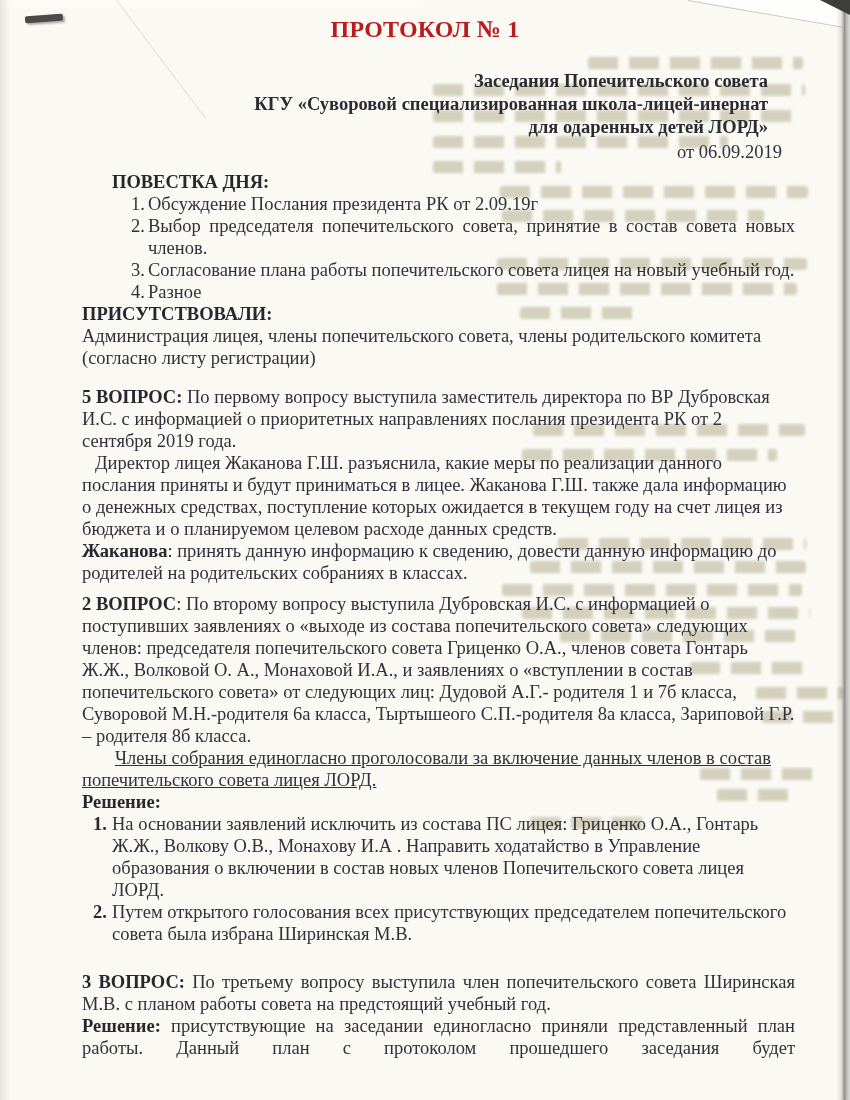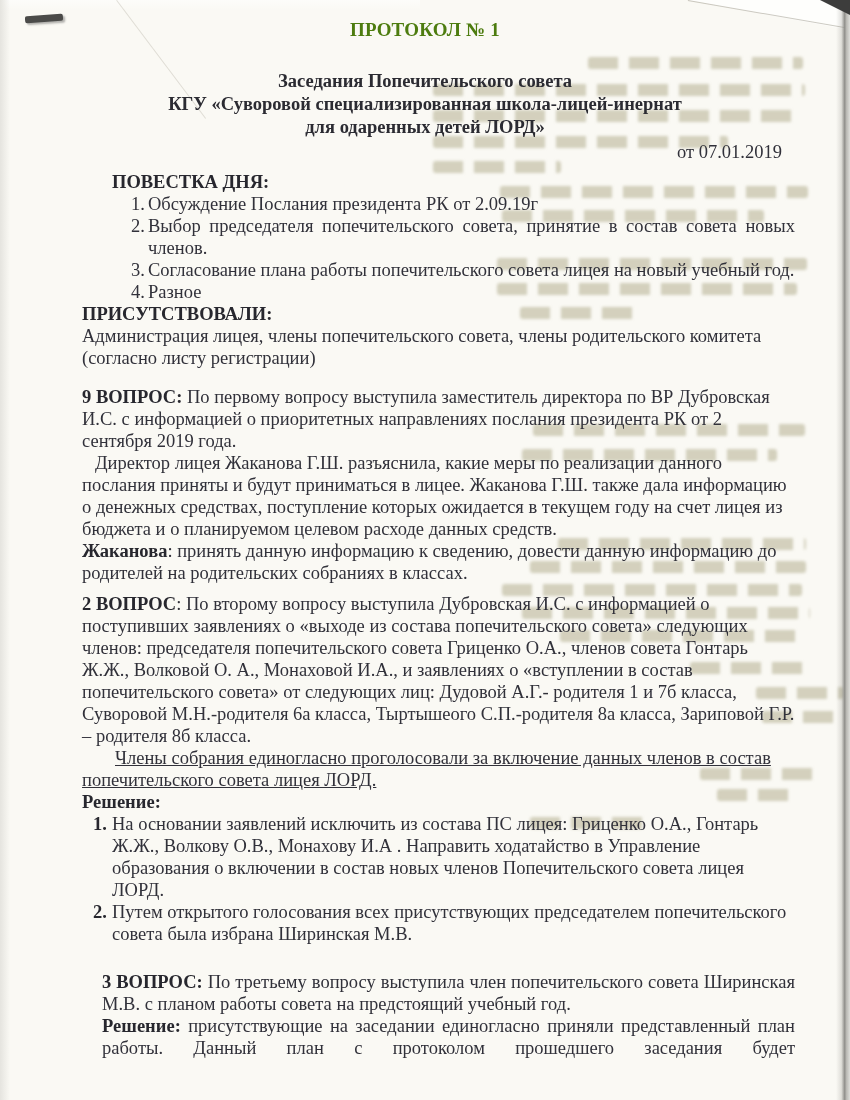--- a/index.html
+++ b/index.html
@@ -28,31 +28,31 @@
     background:#4b4b49; border-radius:2px; transform:rotate(-4deg);
     box-shadow:2px 2px 2px rgba(90,90,88,.45); }
   
   .ghost { position:absolute; height:12px; z-index:1; border-radius:3px;
     background:repeating-linear-gradient(90deg, rgba(148,142,98,.38) 0 30px, rgba(148,142,98,0) 30px 41px);
     filter:blur(1.4px); }
   
   .content { position:absolute; left:82px; top:0; width:713px; z-index:2;
     font-size:18.5px; line-height:22px; padding-top:17px; }
   .centered { text-align:center; padding-right:27px; }
-  .title { font-size:19px; line-height:25px; font-weight:bold; letter-spacing:.2px; color:#4d7c0f; }
-  .org { margin-top:28px; font-weight:bold; line-height:23px; color:#2b2b32; }
+  .title { font-size:24px; line-height:25px; font-weight:bold; letter-spacing:.2px; color:#b91c1c; }
+  .org { margin-top:28px; font-weight:bold; line-height:23px; color:#2b2b32;text-align:right; }
   .date-line { text-align:right; padding-right:13px; margin-top:2px; }
   .bold-head { font-weight:bold; color:#27272e; }
   .povestka { margin-top:8px;margin-left:30px; }
   .agenda-item { position:relative; padding-left:66px; text-align:justify; }
   .a-num { position:absolute; left:49px; }
   .attendees { text-align:left; }
   .block-q1 { margin-top:17px; }
   .block-q2 { margin-top:9px; }
-  .block-q3 { margin-top:26px;margin-left:20px; }
+  .block-q3 { margin-top:26px; }
   .para { margin:0; text-align:left; }
   .para.just { text-align:justify; }
   .para.just-last { text-align:justify; text-align-last:justify; }
   .indent1 { text-indent:13px; }
   .indent2 { text-indent:33px;text-decoration:underline; }
   .lead { font-weight:bold; color:#27272e; }
   .dec-item { position:relative; padding-left:30px; text-align:left; }
   .d-num { position:absolute; left:11px; font-weight:bold; color:#27272e; }
 </style>
 </head>
@@ -93,21 +93,21 @@
   <div class="content">
 
     <div class="title centered">ПРОТОКОЛ № 1</div>
 
     <div class="org centered">
       <div>Заседания Попечительского совета</div>
       <div>КГУ «Суворовой специализированная школа-лицей-инернат</div>
       <div>для одаренных детей ЛОРД»</div>
     </div>
 
-    <div class="date-line">от 07.01.2019</div>
+    <div class="date-line">от 06.09.2019</div>
 
     <div class="bold-head povestka">ПОВЕСТКА ДНЯ:</div>
 
     <div class="agenda-item">
       <span class="a-num">1.</span>
       <span>Обсуждение Послания президента РК от 2.09.19г</span>
     </div>
     <div class="agenda-item">
       <span class="a-num">2.</span>
       <span>Выбор председателя попечительского совета, принятие в состав совета новых членов.</span>
@@ -118,21 +118,21 @@
     </div>
     <div class="agenda-item">
       <span class="a-num">4.</span>
       <span>Разное</span>
     </div>
 
     <div class="bold-head">ПРИСУТСТВОВАЛИ:</div>
     <p class="para attendees">Администрация лицея, члены попечительского совета, члены родительского комитета (согласно листу регистрации)</p>
 
     <div class="block-q1">
-      <p class="para"><span class="lead">9 ВОПРОС:</span><span> По первому вопросу выступила заместитель директора по ВР Дубровская И.С. с информацией о приоритетных направлениях послания президента РК от 2 сентября 2019 года.</span></p>
+      <p class="para"><span class="lead">5 ВОПРОС:</span><span> По первому вопросу выступила заместитель директора по ВР Дубровская И.С. с информацией о приоритетных направлениях послания президента РК от 2 сентября 2019 года.</span></p>
       <p class="para indent1">Директор лицея Жаканова Г.Ш. разъяснила, какие меры по реализации данного послания приняты и будут приниматься в лицее. Жаканова Г.Ш. также дала информацию о денежных средствах, поступление которых ожидается в текущем году  на счет лицея из бюджета и о планируемом целевом расходе данных средств.</p>
       <p class="para"><span class="lead">Жаканова</span><span>: принять данную информацию к сведению, довести данную информацию до родителей на родительских собраниях в классах.</span></p>
     </div>
 
     <div class="block-q2">
       <p class="para"><span class="lead">2 ВОПРОС</span><span>: По второму вопросу выступила Дубровская И.С. с информацией о поступивших заявлениях о «выходе из состава попечительского совета» следующих членов: председателя попечительского совета Гриценко О.А., членов совета Гонтарь Ж.Ж., Волковой О. А., Монаховой И.А., и заявлениях о «вступлении в состав попечительского совета» от следующих лиц: Дудовой А.Г.- родителя 1 и 7б класса, Суворовой М.Н.-родителя 6а класса, Тыртышеого С.П.-родителя 8а класса, Зариповой Г.Р. – родителя 8б класса.</span></p>
       <p class="para indent2">Члены собрания единогласно проголосовали за включение данных членов в состав попечительского совета лицея ЛОРД.</p>
       <div class="lead">Решение:</div>
       <div class="dec-item">
         <span class="d-num">1.</span>

